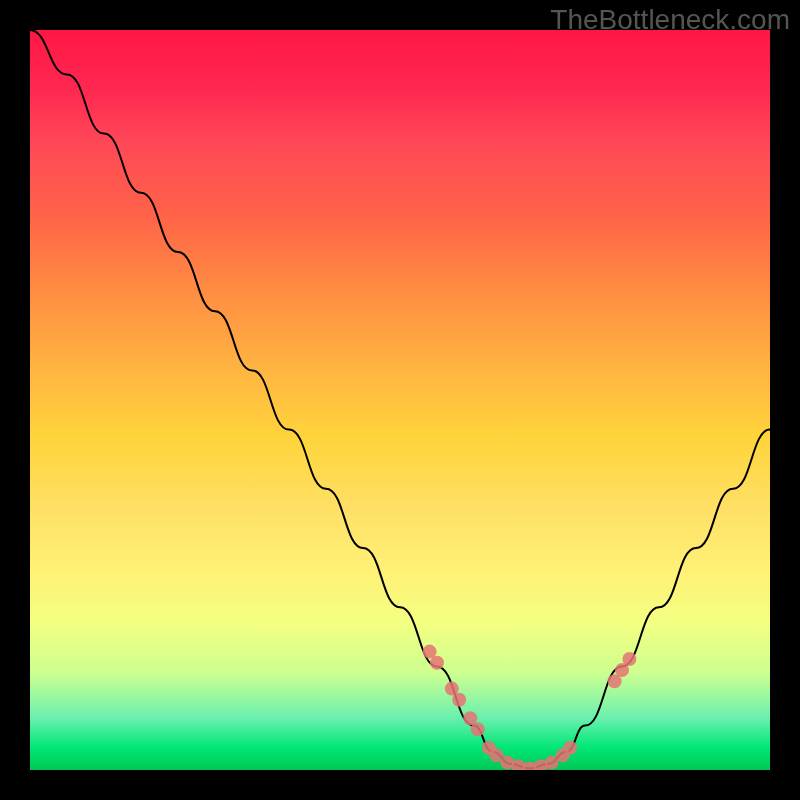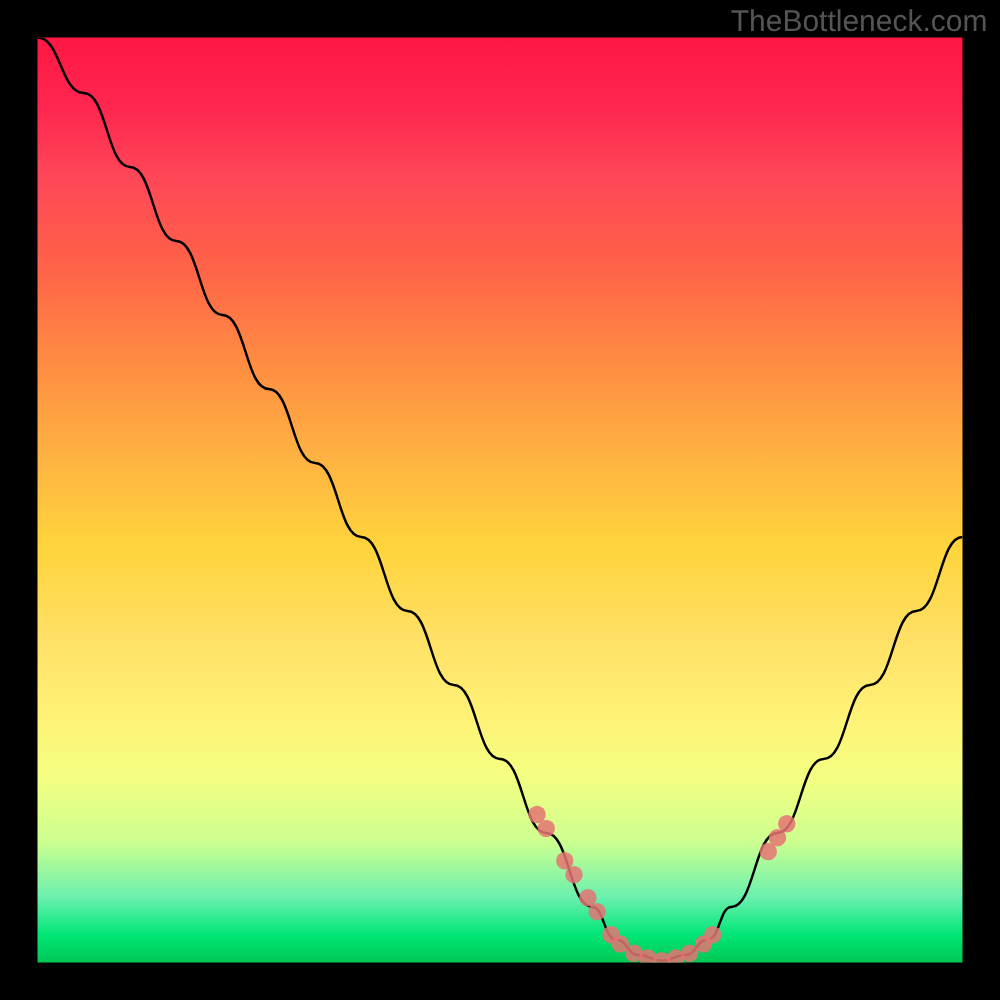--- a/index.html
+++ b/index.html
@@ -1,17 +1,17 @@
 <!DOCTYPE html>
 <html><head>
 <meta charset="utf-8">
 <style>
   * { margin: 0; padding: 0; box-sizing: border-box; }
   body { background: #000; width: 800px; height: 800px; position: relative; font-family: Arial, sans-serif; }
-  .watermark { position: absolute; top: 4px; right: 10px; color: #555; font-size: 24px; font-weight: 500; z-index: 10; margin-left: 45px; }
+  .watermark { position: absolute; top: 4px; right: 10px; color: #555; font-size: 28px; font-weight: 500; z-index: 10; margin-left: 45px; }
   .plot-area { position: absolute; left: 30px; top: 30px; width: 740px; height: 740px; }
   .gradient-bg { position: absolute; inset: 0; background: linear-gradient(to bottom,
     #ff1744 0%,
     #ff2850 8%,
     #ff4757 15%,
     #ff6348 25%,
     #ff8c42 35%,
     #ffb142 45%,
     #ffd43b 55%,
     #ffe066 65%,

